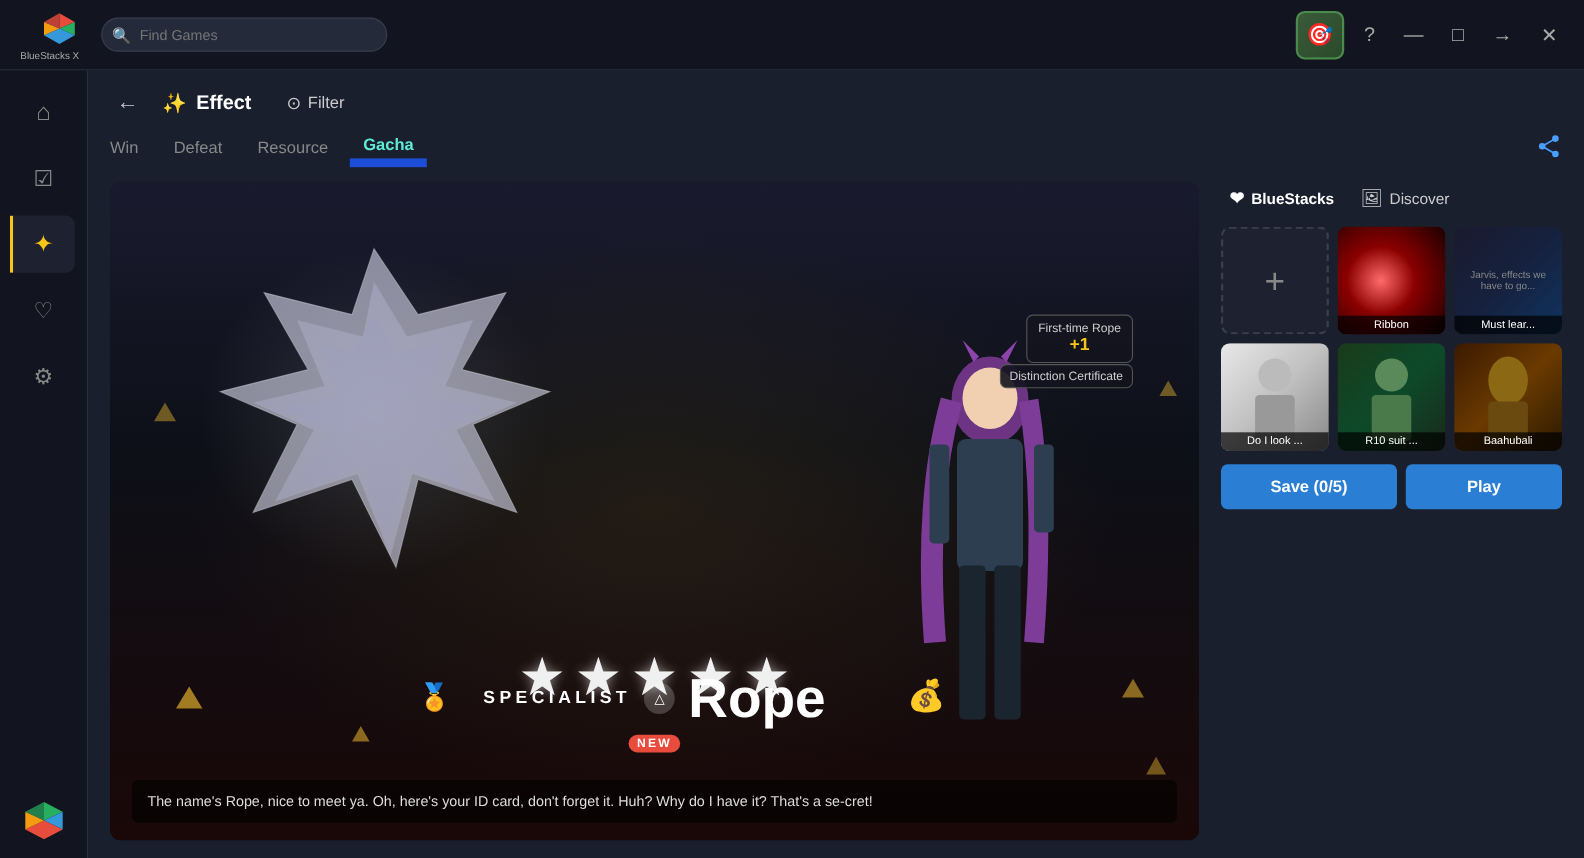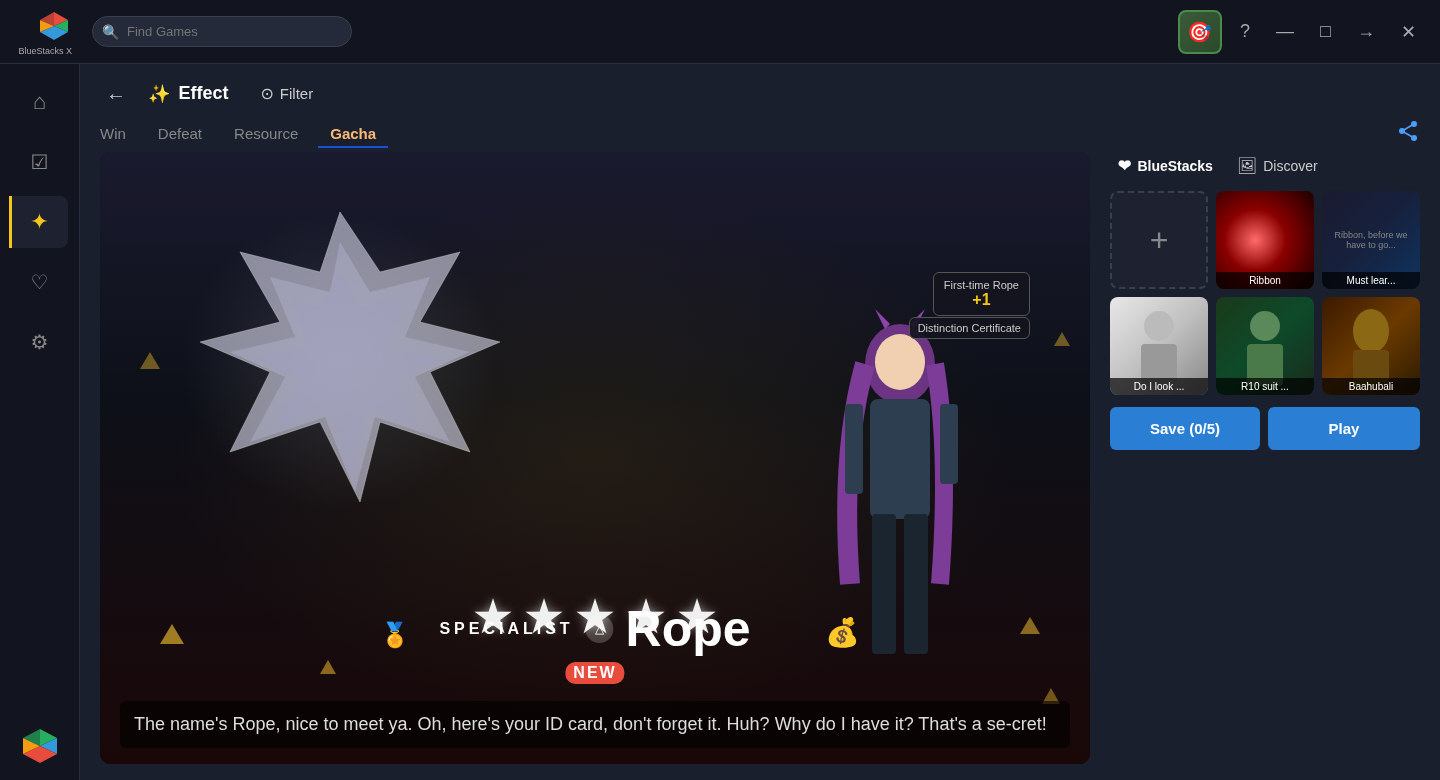--- a/index.html
+++ b/index.html
@@ -190,35 +190,35 @@
       cursor: pointer;
       margin-left: 16px;
     }
     .filter-icon { font-size: 16px; }
 
     
     .tabs-row {
       display: flex;
       align-items: center;
       gap: 0;
-      margin-bottom: 3px;
+      margin-bottom: 14px;
     }
     .tab-item {
       font-size: 15px;
       color: #888;
       cursor: pointer;
       padding: 4px 12px;
       border-bottom: 2px solid transparent;
       margin-right: 8px;
     }
     .tab-item:first-child { padding-left: 0; }
     .tab-item.active {
-      color: #fdba74;
+      color: #5eead4;
       font-weight: 600;
-      border-bottom: 2px solid #1d4ed8;
+      border-bottom: 8px solid #1d4ed8;
     }
     .share-btn {
       margin-left: auto;
       background: none;
       border: none;
       cursor: pointer;
       color: #4a9eff;
       font-size: 22px;
     }
 
@@ -272,36 +272,36 @@
       position: absolute;
       bottom: 80px;
       left: 50%;
       transform: translateX(-50%);
       text-align: center;
     }
     .new-badge {
       display: inline-block;
       background: #e74c3c;
       color: #fff;
-      font-size: 16px;
+      font-size: 11px;
       font-weight: 700;
       padding: 2px 8px;
       border-radius: 10px;
       letter-spacing: 2px;
       margin-top: 4px;
     }
     .subtitle-text-overlay {
       position: absolute;
       bottom: 16px;
       left: 20px;
       right: 20px;
       background: rgba(0,0,0,0.6);
       border-radius: 6px;
       padding: 10px 14px;
-      font-size: 18px;
+      font-size: 13px;
       color: #ddd;
       line-height: 1.5;
     }
     
     .hire-badge {
       position: absolute;
       top: 120px;
       right: 60px;
       background: rgba(20,20,30,0.9);
       border: 1px solid #555;
@@ -453,21 +453,21 @@
       cursor: pointer;
     }
     .btn-play {
       flex: 1;
       background: #2a7fd4;
       border: none;
       border-radius: 6px;
       color: #fff;
       font-size: 15px;
       font-weight: 600;
-      padding: 13px;
+      padding: 3px;
       cursor: pointer;
     }
 
     .panel-note {
       font-size: 12px;
       color: #777;
       line-height: 1.5;
     }
 
     
@@ -715,21 +715,21 @@
             <span style="font-size:32px;color:#888;">+</span>
           </div>
 
           <div class="thumb-cell">
             <div class="thumb-img-ribbon"></div>
             <div class="thumb-label">Ribbon</div>
           </div>
 
           <div class="thumb-cell">
             <div class="thumb-img-mustlear">
-              <span style="font-size:9px;color:#888;padding:4px;">Ribbon, before we have to go...</span>
+              <span style="font-size:9px;color:#888;padding:4px;">Jarvis, effects we have to go...</span>
             </div>
             <div class="thumb-label">Must lear...</div>
           </div>
 
           <div class="thumb-cell">
             <div class="thumb-img-dolook">
               <div style="width:100%;height:100%;display:flex;align-items:center;justify-content:center;">
 
                 <svg width="60" height="80" viewBox="0 0 60 80">
                   <circle cx="30" cy="20" r="15" fill="#bbb"></circle>

